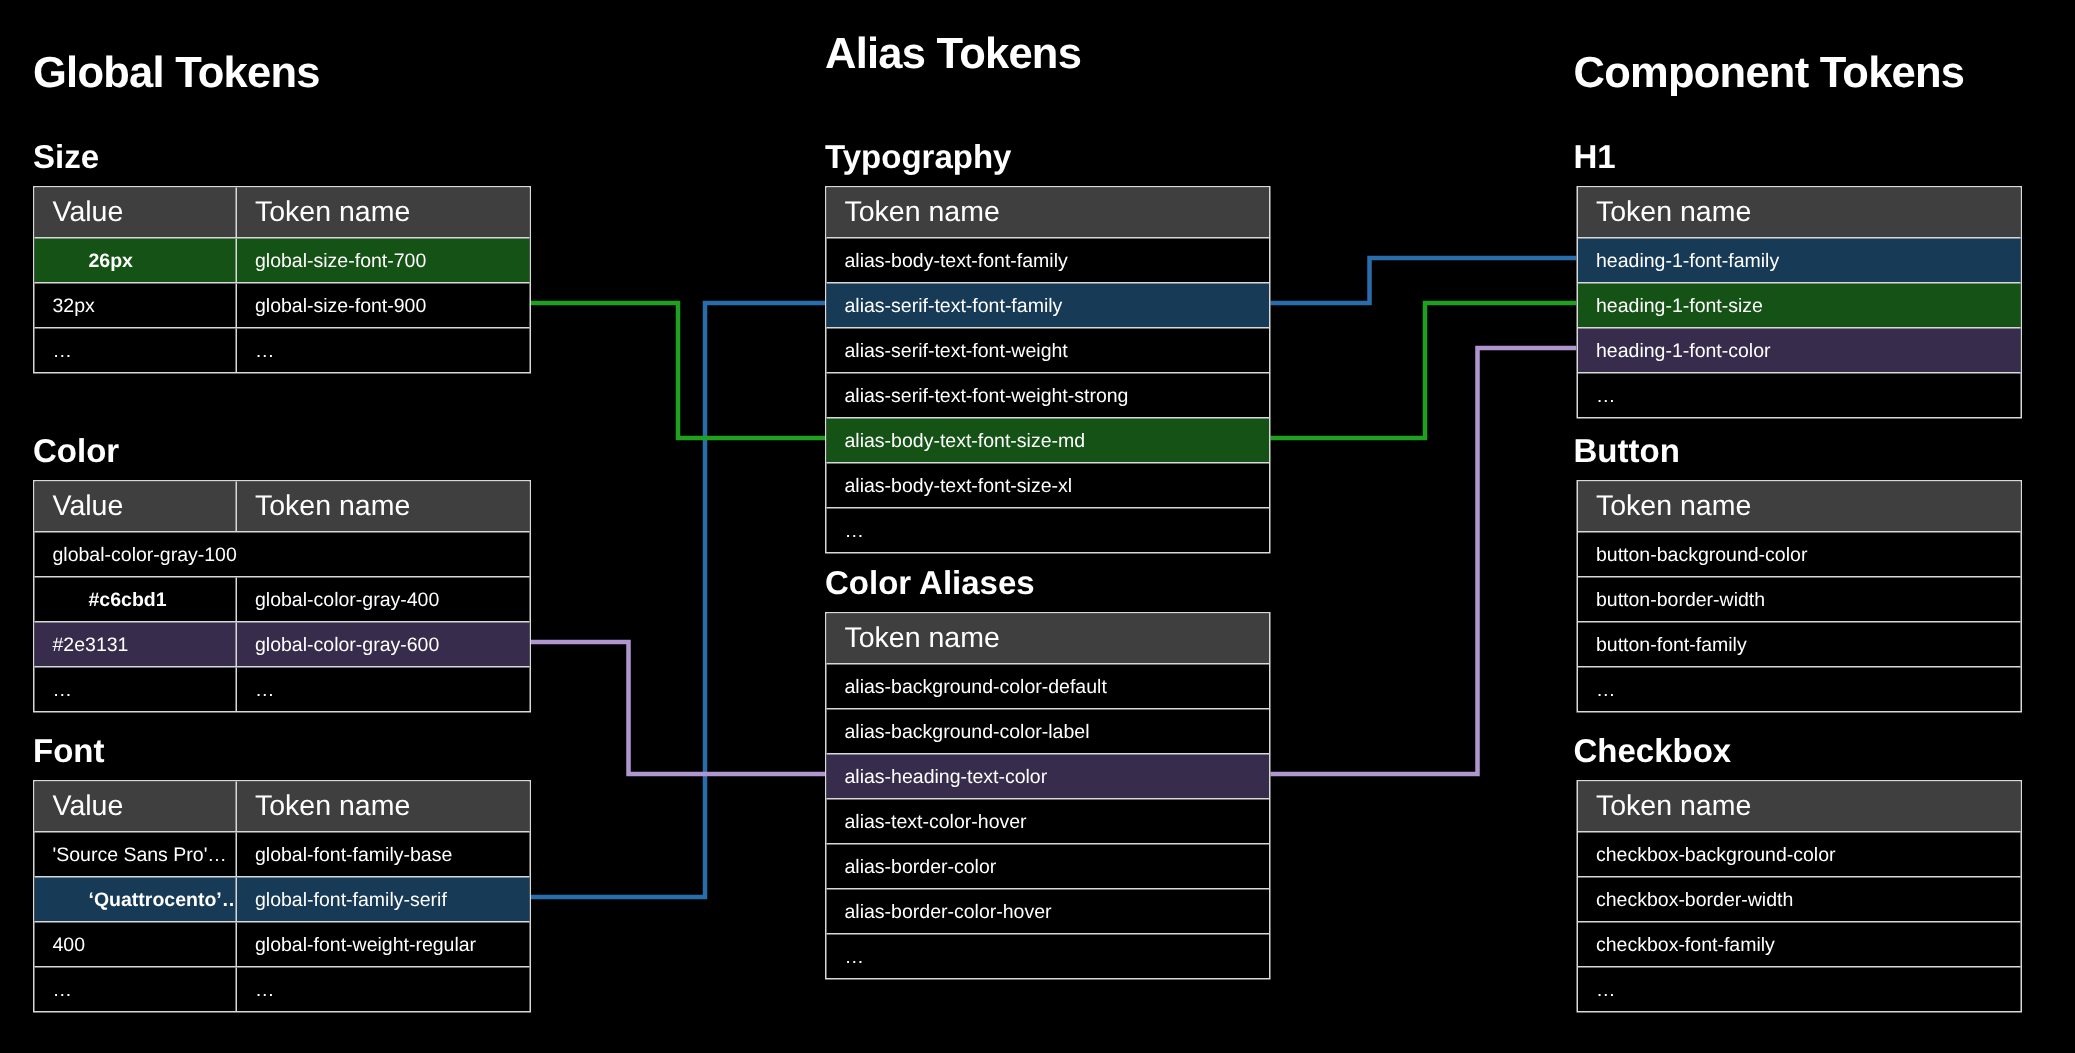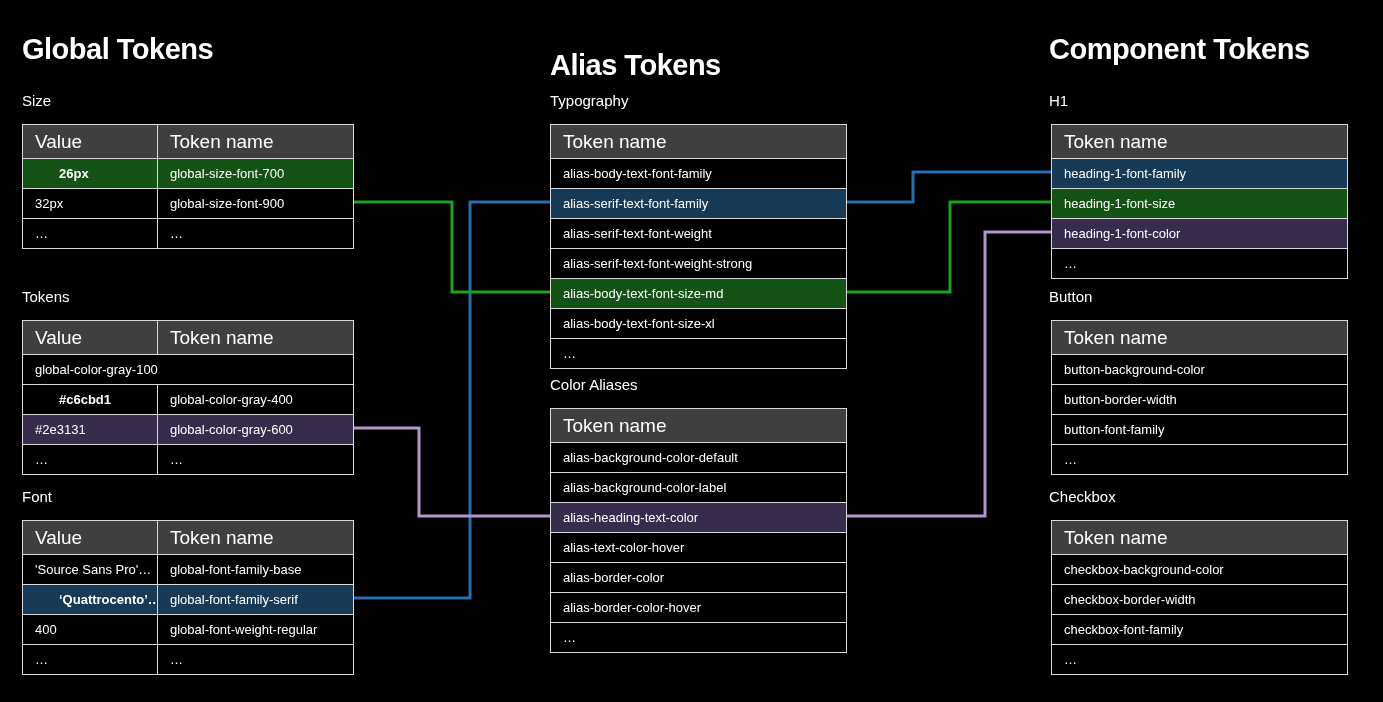--- a/index.html
+++ b/index.html
@@ -15,21 +15,21 @@
     --line-purple:#b096cf;
   }
   html,body{margin:0;padding:0;}
   body{
     width:1383px;height:702px;position:relative;overflow:hidden;
     background:var(--background);color:var(--text);
     font-family:"Liberation Sans","DejaVu Sans",sans-serif;
   }
   .abs{position:absolute;}
   .col-title{font-size:29px;font-weight:700;letter-spacing:-0.5px;white-space:nowrap;}
-  .section-heading{font-size:15px;font-weight:400;white-space:nowrap;}
+  .section-heading{font-size:22px;font-weight:700;white-space:nowrap;}
   .tbl{position:absolute;border:1px solid var(--table-border);background:#000;z-index:2;}
   .tbl .thead{display:flex;height:33px;line-height:33px;background:var(--header-bg);font-size:19px;}
   .tbl .row{display:flex;height:30px;line-height:29px;border-top:1px solid var(--table-border);font-size:13px;box-sizing:border-box;}
   .cell{padding-left:12px;white-space:nowrap;overflow:hidden;}
   .cell.token{flex:1;}
   .two-col .cell.value{flex:0 0 135px;width:135px;border-right:1px solid var(--table-border);box-sizing:border-box;}
   .row[data-hl="green"]{background:var(--highlight-green);}
   .row[data-hl="blue"]{background:var(--highlight-blue);align-items:center;}
   .row[data-hl="purple"]{background:var(--highlight-purple);}
   .cell[data-bold="true"]{font-weight:700;padding-left:36px;}
@@ -62,21 +62,21 @@
   <div class="row">
     <div class="cell value">32px</div>
     <div class="cell token">global-size-font-900</div>
   </div>
   <div class="row">
     <div class="cell value">…</div>
     <div class="cell token">…</div>
   </div>
 </div>
 
-<div class="abs section-heading" style="left:22px;top:288px;">Tokens</div>
+<div class="abs section-heading" style="left:22px;top:288px;">Color</div>
 <div class="tbl two-col" style="left:22px;top:320px;width:330px;">
   <div class="thead">
     <div class="cell value">Value</div>
     <div class="cell token">Token name</div>
   </div>
   <div class="row">
     <div class="cell token">global-color-gray-100</div>
   </div>
   <div class="row">
     <div class="cell value" data-bold="true">#c6cbd1</div>
@@ -109,21 +109,21 @@
   <div class="row">
     <div class="cell value">400</div>
     <div class="cell token">global-font-weight-regular</div>
   </div>
   <div class="row">
     <div class="cell value">…</div>
     <div class="cell token">…</div>
   </div>
 </div>
 
-<div class="abs col-title" style="left:550px;top:49px;">Alias Tokens</div>
+<div class="abs col-title" style="left:550px;top:20px;">Alias Tokens</div>
 
 <div class="abs section-heading" style="left:550px;top:92px;">Typography</div>
 <div class="tbl" style="left:550px;top:124px;width:295px;">
   <div class="thead">
     <div class="cell token">Token name</div>
   </div>
   <div class="row">
     <div class="cell token">alias-body-text-font-family</div>
   </div>
   <div class="row" data-hl="blue">

